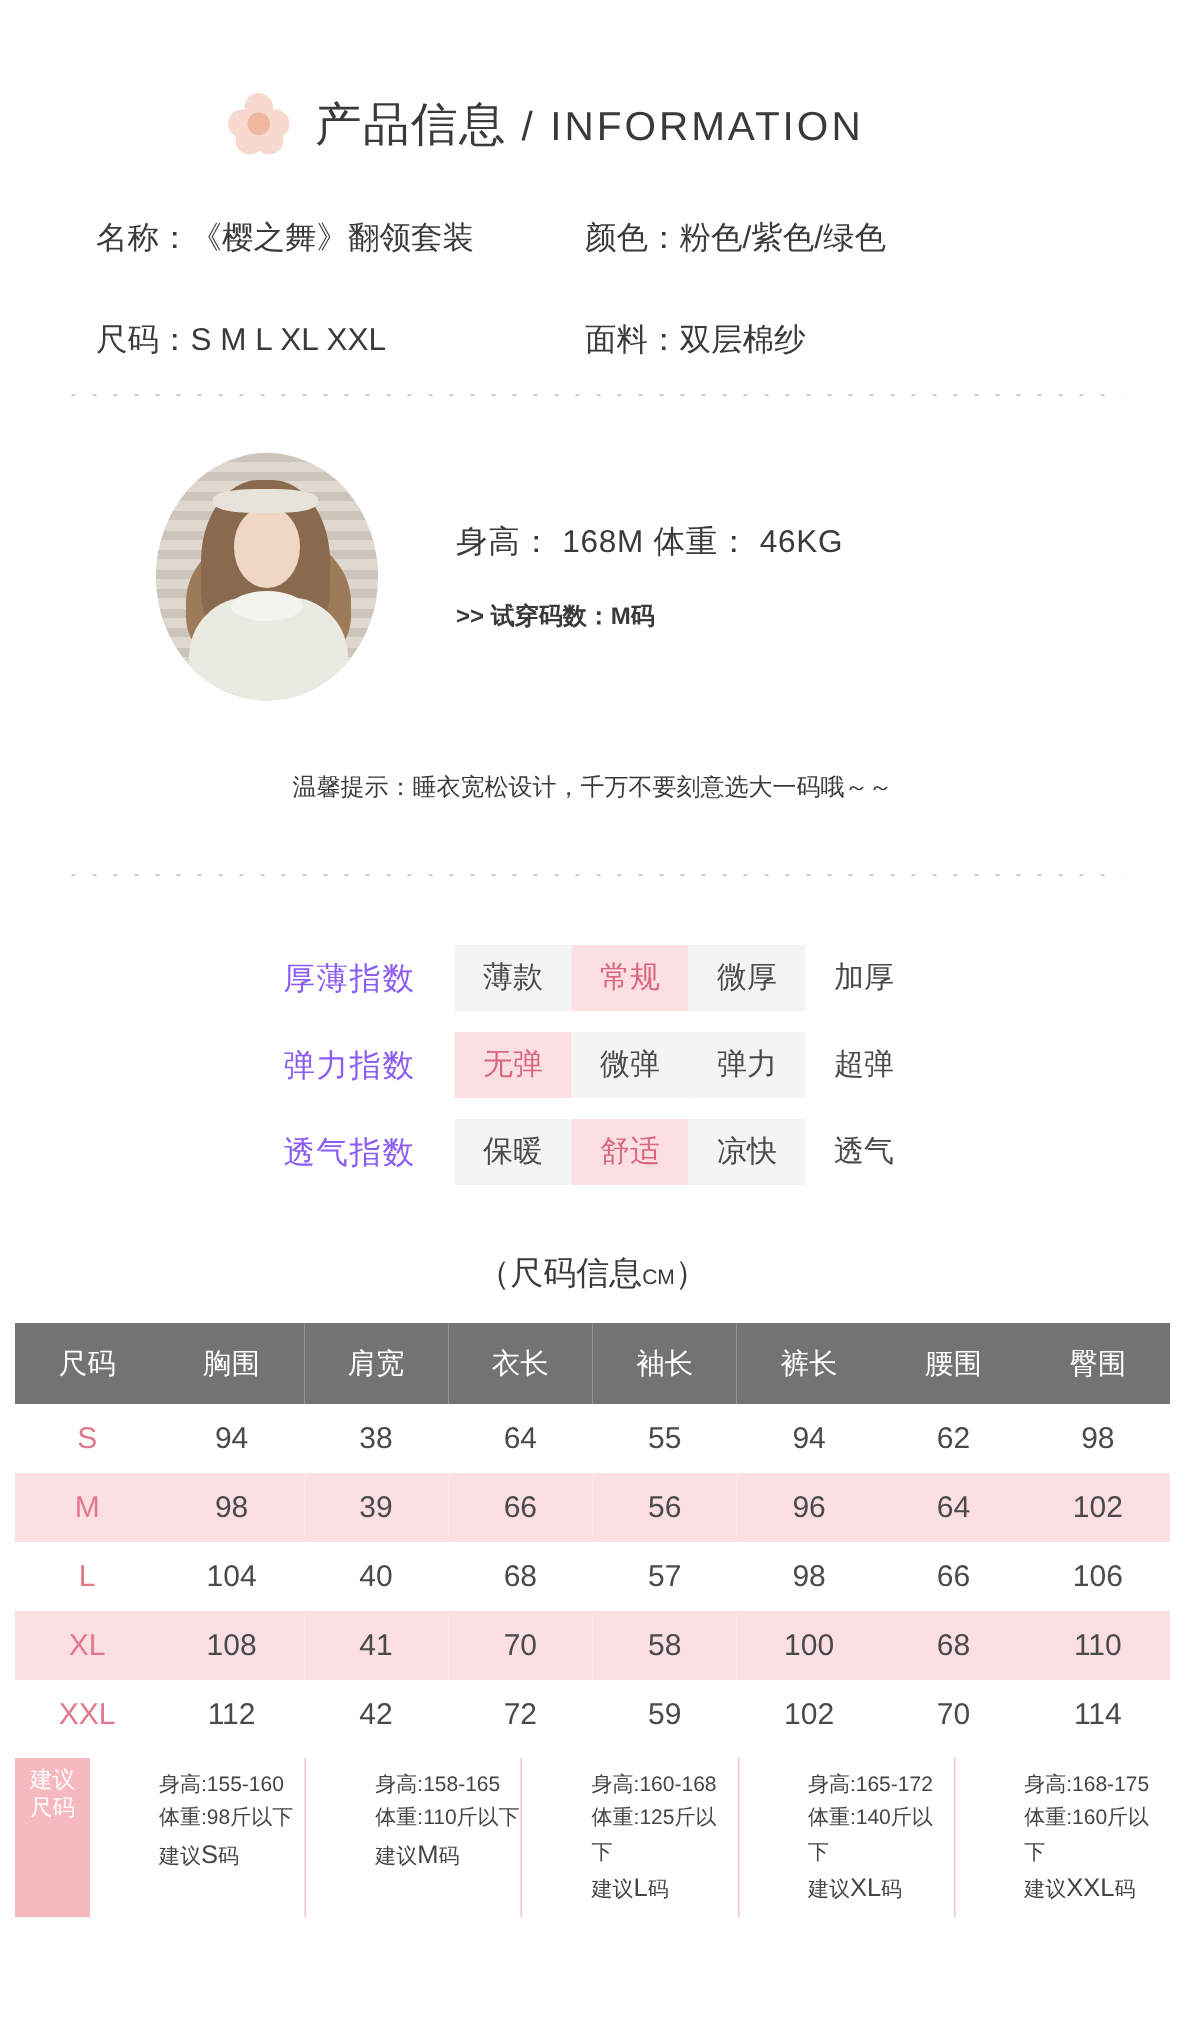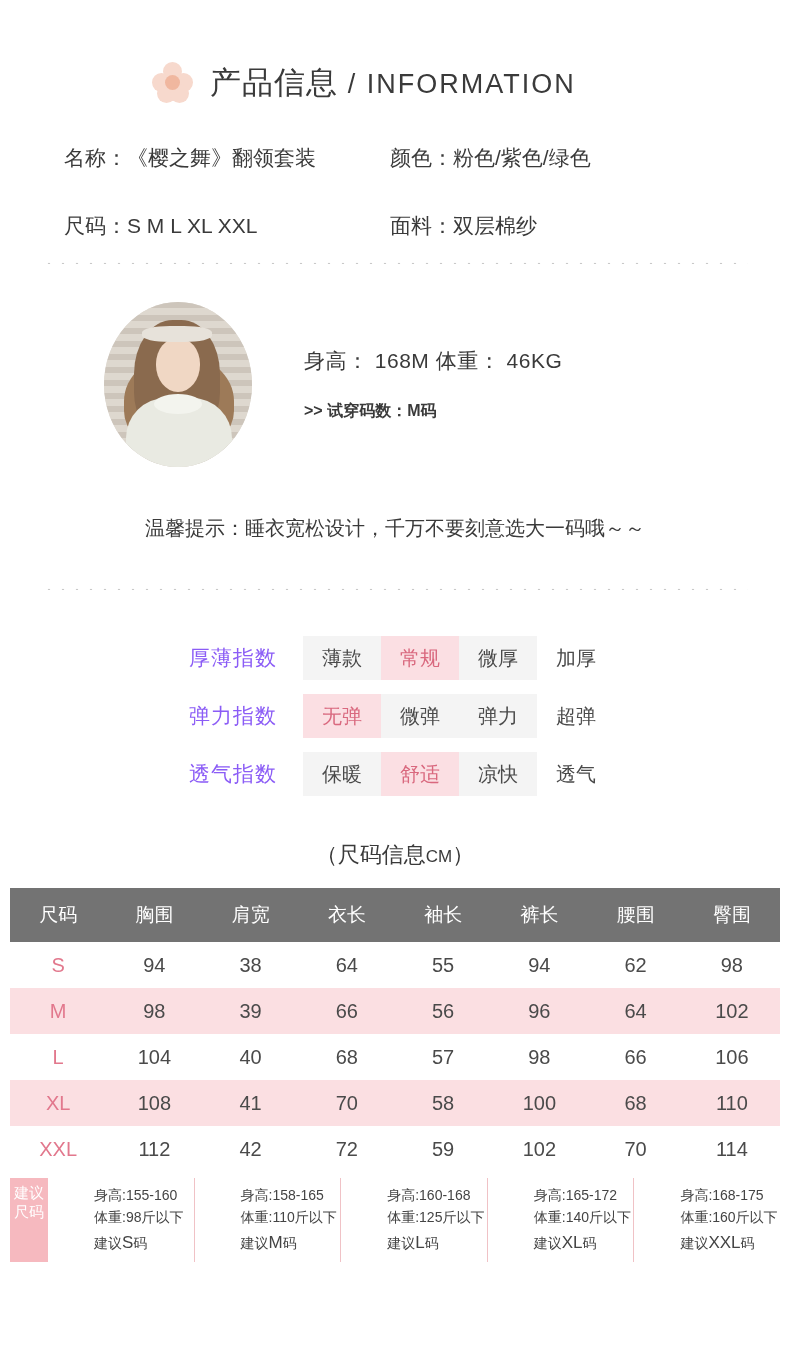--- a/index.html
+++ b/index.html
@@ -154,21 +154,21 @@
     letter-spacing: 0.5px;
   }
   .model-line2 {
     font-size: 16px;
     color: #3a3a3a;
     font-weight: bold;
   }
 
   .tips {
     text-align: center;
-    font-size: 20px;
+    font-size: 16px;
     color: #3a3a3a;
     margin-top: 48px;
   }
 
   
   .indices {
     margin-top: 46px;
     display: flex;
     flex-direction: column;
     align-items: center;
@@ -207,21 +207,21 @@
   }
 
   
   .size-title {
     text-align: center;
     font-size: 22px;
     color: #3a3a3a;
     margin-top: 30px;
     margin-bottom: 18px;
   }
-  .size-title .cm { font-size: 17px; }
+  .size-title .cm { font-size: 14px; }
 
   
   .size-table {
     width: 770px;
     margin: 0 auto;
     border-collapse: collapse;
     table-layout: fixed;
   }
   .size-table th, .size-table td {
     text-align: center;
@@ -241,21 +241,21 @@
   .size-table tbody td { color: #4a4a4a; }
 
   
   .recommend {
     width: 770px;
     margin: 6px auto 0 auto;
     display: flex;
     align-items: stretch;
   }
   .rec-label {
-    width: 38px;
+    width: 50px;
     background: #f6b9bf;
     color: #ffffff;
     font-size: 15px;
     line-height: 1.25;
     padding: 6px 4px;
     text-align: center;
     flex: none;
   }
   .rec-item {
     flex: 1;

